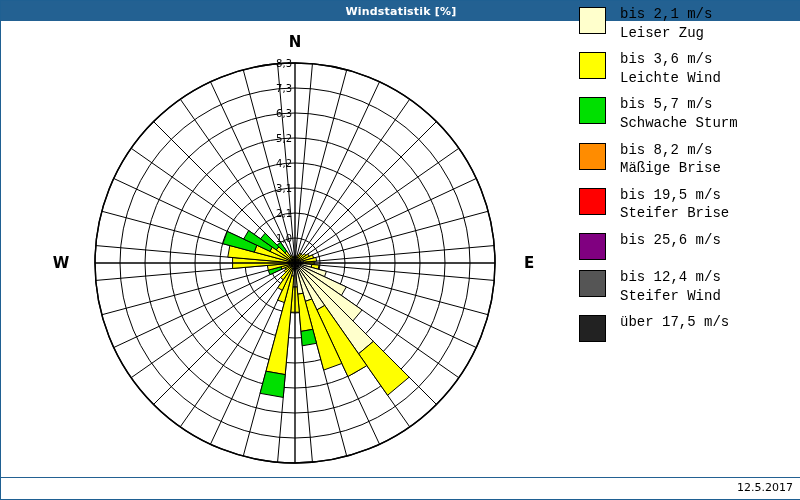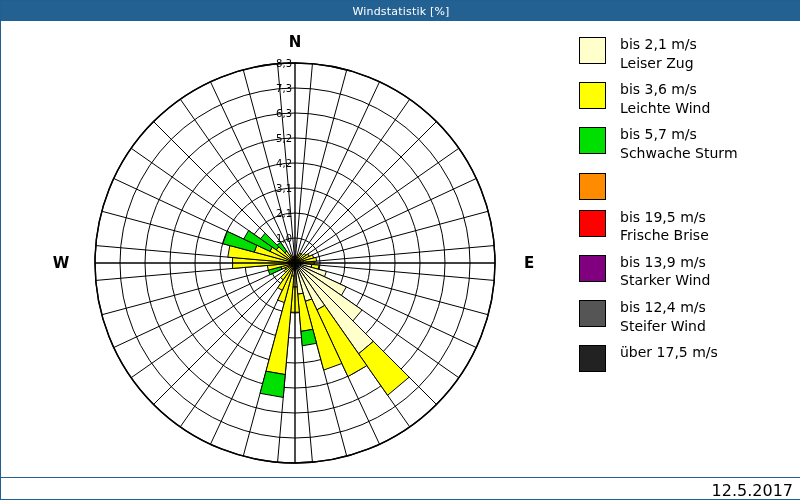--- a/index.html
+++ b/index.html
@@ -11,39 +11,39 @@
   #app{
     position:relative;width:800px;height:500px;
     box-sizing:border-box;
     border:1px solid #1f6092;
     background:#ffffff;
   }
   #titlebar{
     position:absolute;left:0;top:0;width:800px;height:20px;
     background:#236192;
     color:#ffffff;
-    font-size:11px;font-weight:normal;
+    font-size:11px;font-weight:bold;
     display:flex;align-items:center;justify-content:center;
     letter-spacing:0.2px;
   }
   #plotarea{
     position:absolute;left:0;top:20px;width:800px;height:458px;
     background:#ffffff;
   }
   #footer{
     position:absolute;left:0;bottom:0;width:800px;height:21px;
     border-top:1px solid #236192;
     background:#ffffff;
   }
   #datestamp{
     position:absolute;right:8px;top:3px;
-    font-size:16px;color:#000000;
+    font-size:11px;color:#000000;
   }
   #legend{
-    position:absolute;left:578px;top:34px;width:215px;
+    position:absolute;left:578px;top:4px;width:215px;font-family:Liberation Mono, monospace;
   }
   .legend-row{
     display:flex;align-items:flex-start;margin-bottom:8px;
   }
   .swatch{
     width:27px;height:27px;
     border:1px solid #000000;
     flex:0 0 auto;margin-right:14px;margin-top:2px;
     box-sizing:border-box;
   }
@@ -219,28 +219,29 @@
       <div class="legend-row">
         <div class="swatch" style="background: rgb(255, 255, 0);"></div>
         <div class="legend-text"><span>bis 3,6 m/s</span><span class="l2">Leichte Wind</span></div>
       </div>
       <div class="legend-row">
         <div class="swatch" style="background: rgb(0, 224, 0);"></div>
         <div class="legend-text"><span>bis 5,7 m/s</span><span class="l2">Schwache Sturm</span></div>
       </div>
       <div class="legend-row">
         <div class="swatch" style="background: rgb(255, 140, 0);"></div>
+        <div class="legend-text"><span>bis 8,2 m/s</span><span class="l2">Mäßige Brise</span></div>
       </div>
       <div class="legend-row">
         <div class="swatch" style="background: rgb(255, 0, 0);"></div>
-        <div class="legend-text"><span>bis 19,5 m/s</span><span class="l2">Frische Brise</span></div>
+        <div class="legend-text"><span>bis 19,5 m/s</span><span class="l2">Steifer Brise</span></div>
       </div>
       <div class="legend-row">
         <div class="swatch" style="background: rgb(128, 0, 128);"></div>
-        <div class="legend-text"><span>bis 13,9 m/s</span><span class="l2">Starker Wind</span></div>
+        <div class="legend-text"><span>bis 25,6 m/s</span></div>
       </div>
       <div class="legend-row">
         <div class="swatch" style="background: rgb(85, 85, 85);"></div>
         <div class="legend-text"><span>bis 12,4 m/s</span><span class="l2">Steifer Wind</span></div>
       </div>
       <div class="legend-row">
         <div class="swatch" style="background: rgb(34, 34, 34);"></div>
         <div class="legend-text"><span>über 17,5 m/s</span></div>
       </div>
     </div>

